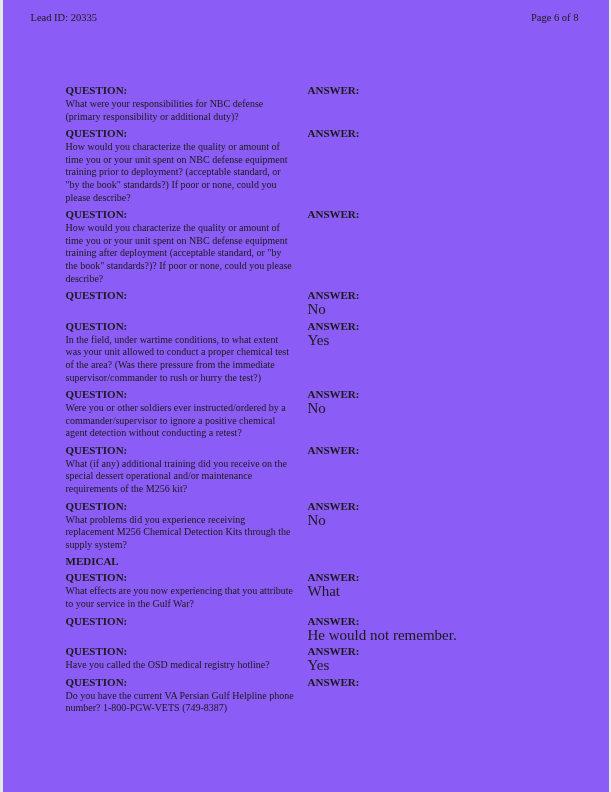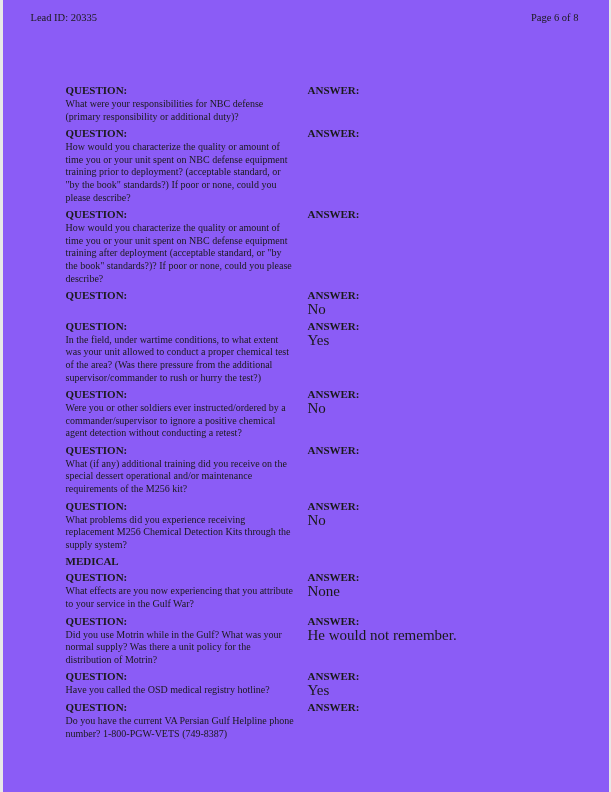--- a/index.html
+++ b/index.html
@@ -89,21 +89,21 @@
         <div class="a-text"></div>
       </div>
       <div class="qa-row">
         <div class="q-label">QUESTION:</div>
         <div class="a-label">ANSWER:</div>
         <div class="a-text">No</div>
       </div>
       <div class="qa-row">
         <div class="q-label">QUESTION:</div>
         <div class="a-label">ANSWER:</div>
-        <div class="q-text">In the field, under wartime conditions, to what extent was your unit allowed to conduct a proper chemical test of the area?  (Was there pressure from the additional supervisor/commander to rush or hurry the test?)</div>
+        <div class="q-text">In the field, under wartime conditions, to what extent was your unit allowed to conduct a proper chemical test of the area?  (Was there pressure from the immediate supervisor/commander to rush or hurry the test?)</div>
         <div class="a-text">Yes</div>
       </div>
       <div class="qa-row">
         <div class="q-label">QUESTION:</div>
         <div class="a-label">ANSWER:</div>
         <div class="q-text">Were you or other soldiers ever instructed/ordered by a commander/supervisor to ignore a positive chemical agent detection without conducting a retest?</div>
         <div class="a-text">No</div>
       </div>
       <div class="qa-row">
         <div class="q-label">QUESTION:</div>
@@ -115,26 +115,25 @@
         <div class="q-label">QUESTION:</div>
         <div class="a-label">ANSWER:</div>
         <div class="q-text">What problems did you experience receiving replacement M256 Chemical Detection Kits through the supply system?</div>
         <div class="a-text">No</div>
       </div>
       <div class="section-heading">MEDICAL</div>
       <div class="qa-row">
         <div class="q-label">QUESTION:</div>
         <div class="a-label">ANSWER:</div>
         <div class="q-text">What effects are you now experiencing that you attribute to your service in the Gulf War?</div>
-        <div class="a-text">None</div>
+        <div class="a-text">What</div>
       </div>
       <div class="qa-row">
         <div class="q-label">QUESTION:</div>
         <div class="a-label">ANSWER:</div>
-        <div class="q-text">Did you use Motrin while in the Gulf?  What was your normal supply?  Was there a unit policy for the distribution of Motrin?</div>
         <div class="a-text">He would not remember.</div>
       </div>
       <div class="qa-row">
         <div class="q-label">QUESTION:</div>
         <div class="a-label">ANSWER:</div>
         <div class="q-text">Have you called the OSD medical registry hotline?</div>
         <div class="a-text">Yes</div>
       </div>
       <div class="qa-row">
         <div class="q-label">QUESTION:</div>

